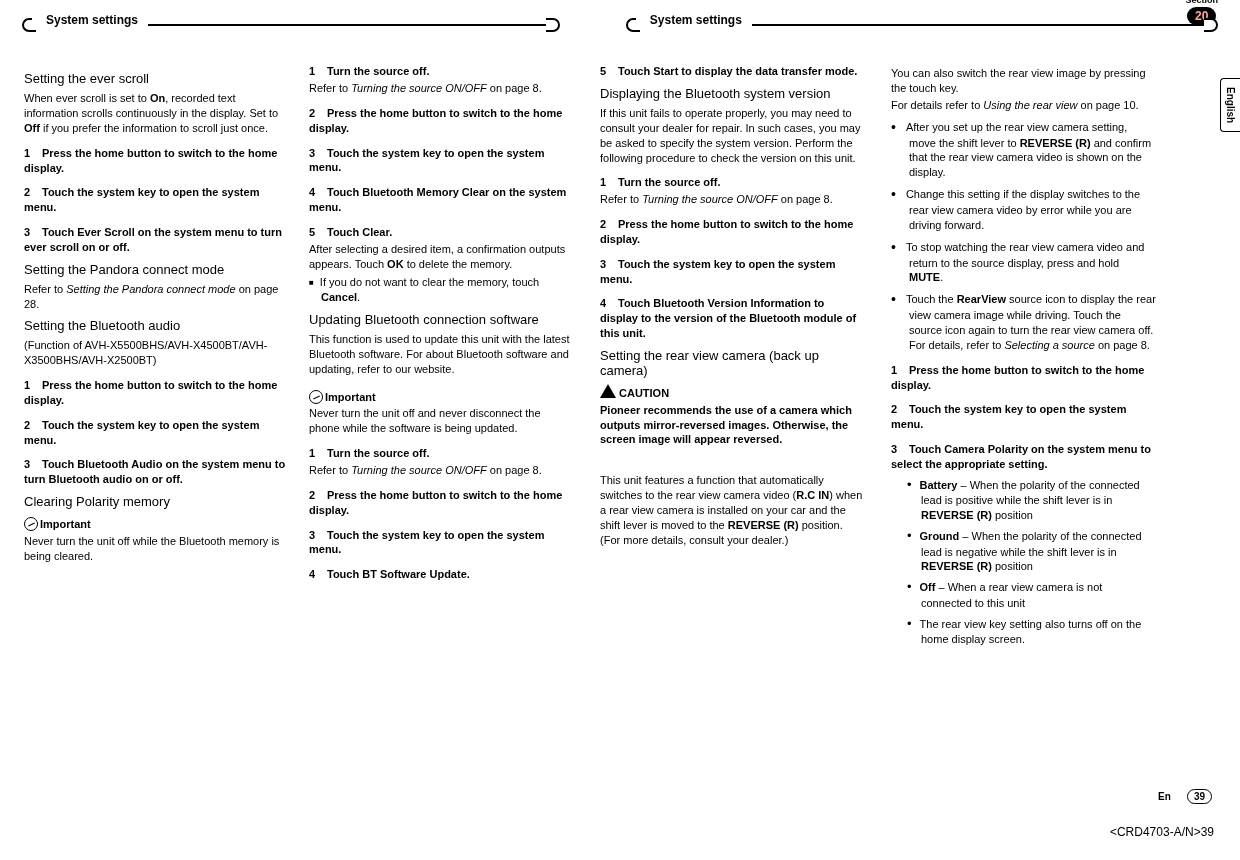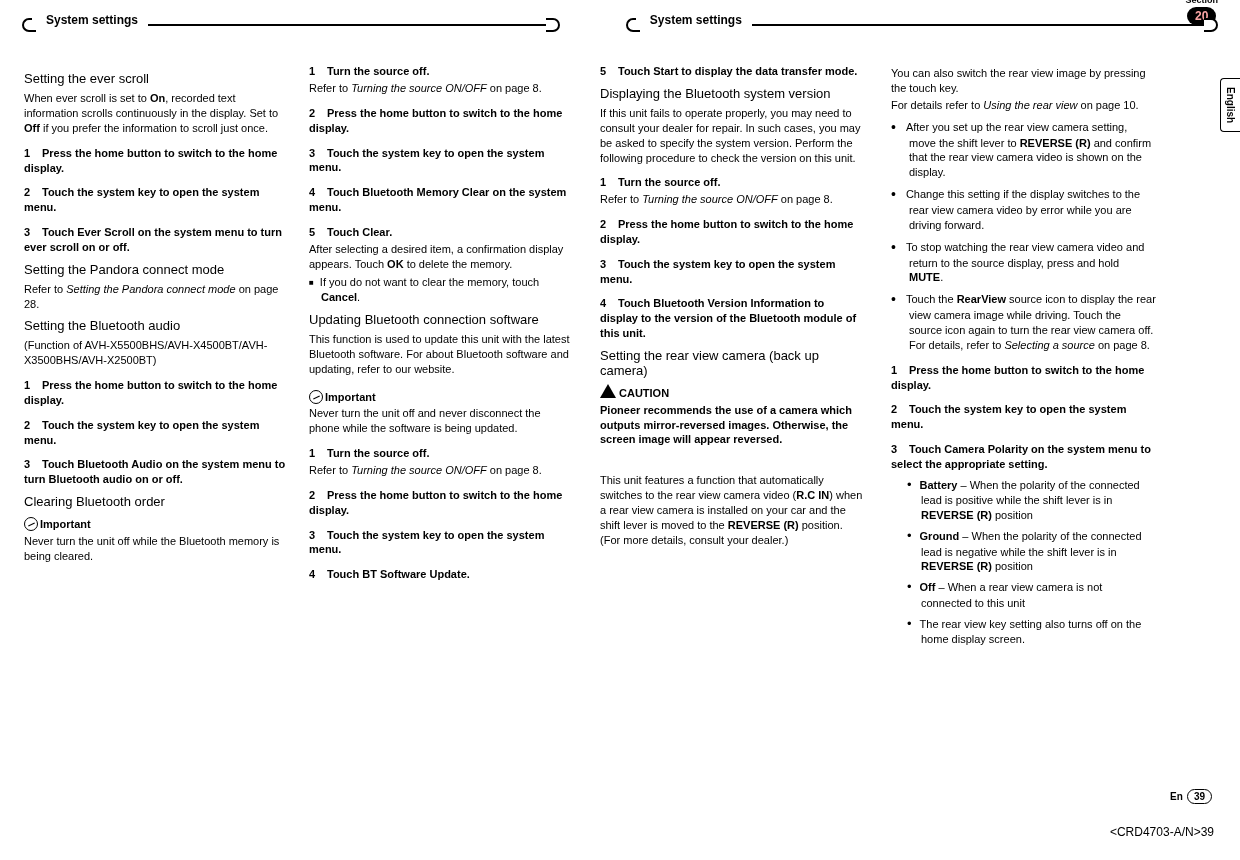--- a/index.html
+++ b/index.html
@@ -34,21 +34,21 @@
   .bullet-blk::before { content:"■"; font-size:8px; margin-right:6px; position:relative; top:-1px;}
   ul.dot { list-style:none; margin-top:4px; }
   ul.dot > li { padding-left:18px; text-indent:-18px; margin-top:4px; }
   ul.dot > li::before { content:"•"; font-size:14px; margin-right:10px; position:relative; top:1px;}
   ul.dotin { list-style:none; margin-top:4px; margin-left:16px;}
   ul.dotin > li { padding-left:14px; text-indent:-14px; margin-top:4px; }
   ul.dotin > li::before { content:"•"; font-size:13px; margin-right:8px; }
   .footer { position:absolute; bottom:20px; right:26px; font-size:12px; }
   .pgnum { position:absolute; bottom:56px; right:28px; font-size:10px; }
   .pgnum .b { font-weight:900; }
-  .pill { display:inline-block; border:1.2px solid #000; border-radius:9px; padding:0 6px; font-weight:900; font-size:10px; margin-left:4px;}
+  .pill { display:inline-block; border:1.2px solid #000; border-radius:9px; padding:0 6px; font-weight:900; font-size:10px; margin-left:16px;}
 </style>
 </head>
 <body>
 
 <div class="page">
 
   <div class="section-badge">
     <div class="section-word">Section</div>
     <div class="section-num">20</div>
   </div>
@@ -77,33 +77,33 @@
 
       <h2>Setting the Pandora connect mode</h2>
       <p><span>Refer to </span><span class="em">Setting the Pandora connect mode</span><span> on page 28.</span></p>
 
       <h2>Setting the Bluetooth audio</h2>
       <p>(Function of AVH-X5500BHS/AVH-X4500BT/AVH-X3500BHS/AVH-X2500BT)</p>
       <p class="step"><span class="sn">1</span><span>Press the home button to switch to the home display.</span></p>
       <p class="step"><span class="sn">2</span><span>Touch the system key to open the system menu.</span></p>
       <p class="step"><span class="sn">3</span><span>Touch Bluetooth Audio on the system menu to turn Bluetooth audio on or off.</span></p>
 
-      <h2>Clearing Bluetooth order</h2>
+      <h2>Clearing Polarity memory</h2>
       <p class="blk"><span class="note-ic"></span><span>Important</span></p>
       <p>Never turn the unit off while the Bluetooth memory is being cleared.</p>
     </div>
 
     <div class="col">
       <p class="step" style="margin-top:0"><span class="sn">1</span><span>Turn the source off.</span></p>
       <p><span>Refer to </span><span class="em">Turning the source ON/OFF</span><span> on page 8.</span></p>
       <p class="step"><span class="sn">2</span><span>Press the home button to switch to the home display.</span></p>
       <p class="step"><span class="sn">3</span><span>Touch the system key to open the system menu.</span></p>
       <p class="step"><span class="sn">4</span><span>Touch Bluetooth Memory Clear on the system menu.</span></p>
       <p class="step"><span class="sn">5</span><span>Touch Clear.</span></p>
-      <p><span>After selecting a desired item, a confirmation display appears. Touch </span><span class="b">OK</span><span> to delete the memory.</span></p>
+      <p><span>After selecting a desired item, a confirmation outputs appears. Touch </span><span class="b">OK</span><span> to delete the memory.</span></p>
       <p class="bullet-blk"><span>If you do not want to clear the memory, touch </span><span class="b">Cancel</span><span>.</span></p>
 
       <h2>Updating Bluetooth connection software</h2>
       <p>This function is used to update this unit with the latest Bluetooth software. For about Bluetooth software and updating, refer to our website.</p>
       <p class="blk" style="margin-top:10px"><span class="note-ic"></span><span>Important</span></p>
       <p>Never turn the unit off and never disconnect the phone while the software is being updated.</p>
       <p class="step"><span class="sn">1</span><span>Turn the source off.</span></p>
       <p><span>Refer to </span><span class="em">Turning the source ON/OFF</span><span> on page 8.</span></p>
       <p class="step"><span class="sn">2</span><span>Press the home button to switch to the home display.</span></p>
       <p class="step"><span class="sn">3</span><span>Touch the system key to open the system menu.</span></p>

